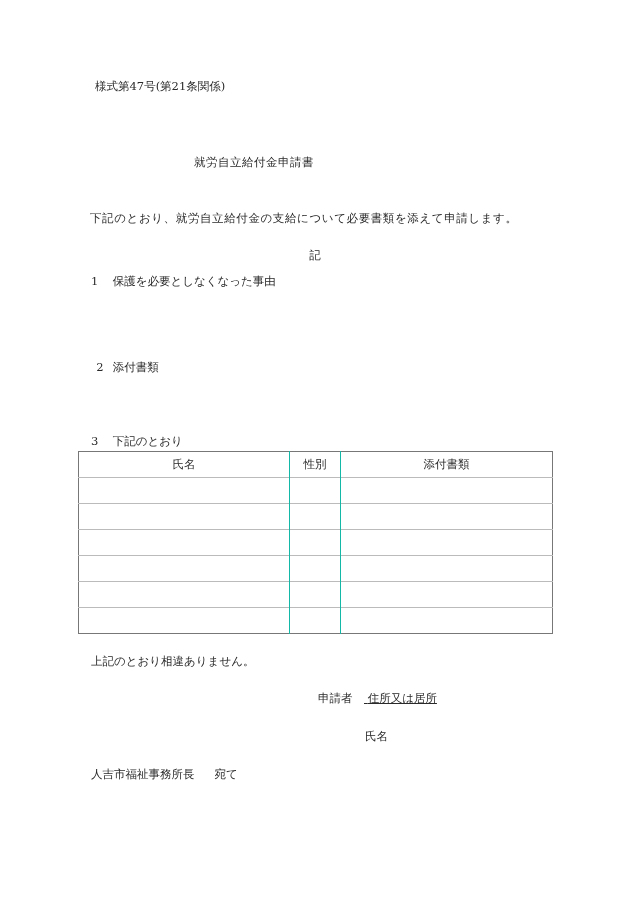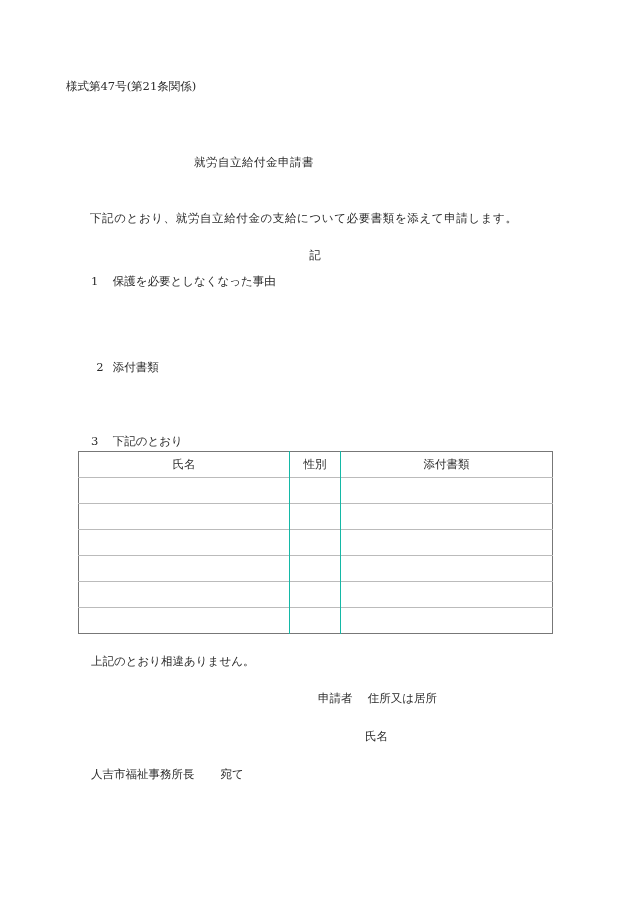--- a/index.html
+++ b/index.html
@@ -10,21 +10,21 @@
     body {
       width: 630px;
       height: 903px;
       position: relative;
       overflow: hidden;
       font-family: "DejaVu Serif", "Liberation Serif", serif;
       color: #2a2a2a;
       font-size: 11.5px;
     }
     .abs { position: absolute; white-space: nowrap; line-height: 1; }
-    .form-number { left: 66px; top: 81px; }
+    .form-number { left: 95px; top: 81px; }
     .title { left: 0; width: 508px; top: 157px; text-align: center; letter-spacing: 0.5px; }
     .intro { left: 90px; top: 213px; letter-spacing: 0.6px; }
     .ki { left: 0; width: 630px; top: 250px; text-align: center; }
     .item1 { left: 91px; top: 276px; }
     .item2 { left: 91px; top: 362px; text-align: center; }
     .item3 { left: 91px; top: 436px; }
     .item-num { display: inline-block; width: 18px; }
     .members-table {
       position: absolute;
       left: 78px;
@@ -41,25 +41,25 @@
       padding: 0;
       font-weight: normal;
       text-align: center;
       vertical-align: middle;
     }
     .members-table tr:first-child th { border-top: none; }
     .members-table th:first-child, .members-table td:first-child { border-left: none; }
     .col-name { width: 211px; }
     .col-sex { width: 51px; }
     .confirm { left: 91px; top: 656px; }
-    .applicant { left: 318px; top: 693px; }
+    .applicant { left: 318px; top: 693px; text-decoration: underline; }
     .applicant-label { display: inline-block; width: 46px; }
     .name-label { left: 365px; top: 731px; }
     .addressee { left: 91px; top: 769px; }
-    .addr-suffix { margin-left: 26px; }
+    .addr-suffix { margin-left: 20px; }
   </style>
 </head>
 <body>
 
 <div class="abs form-number">様式第47号(第21条関係)</div>
 
 <div class="abs title">就労自立給付金申請書</div>
 
 <div class="abs intro">下記のとおり、就労自立給付金の支給について必要書類を添えて申請します。</div>
 

